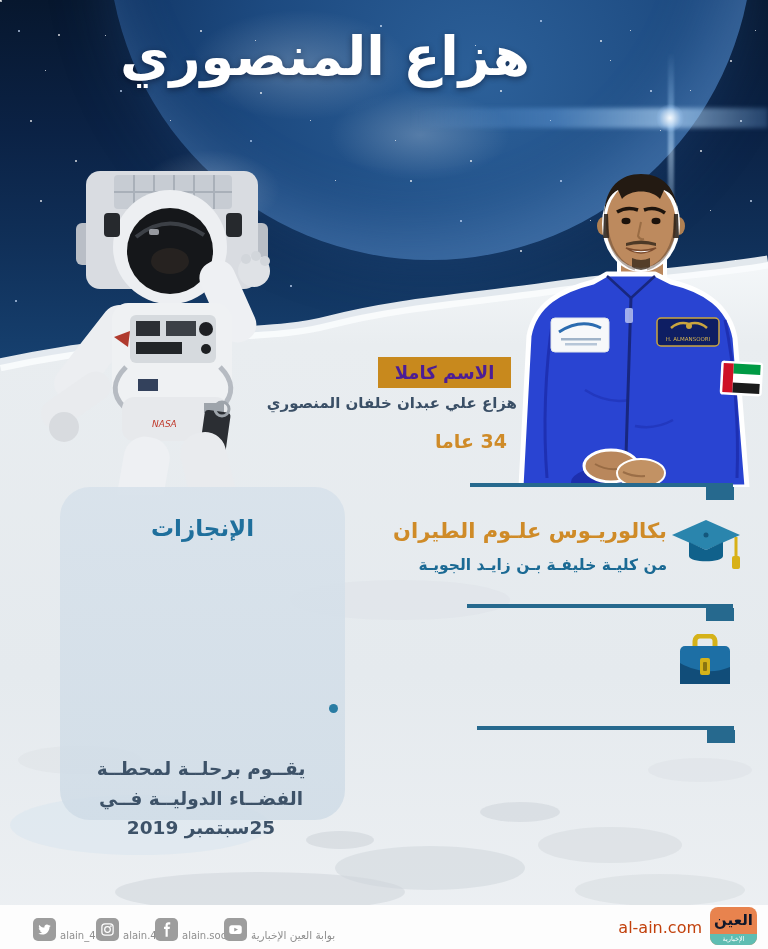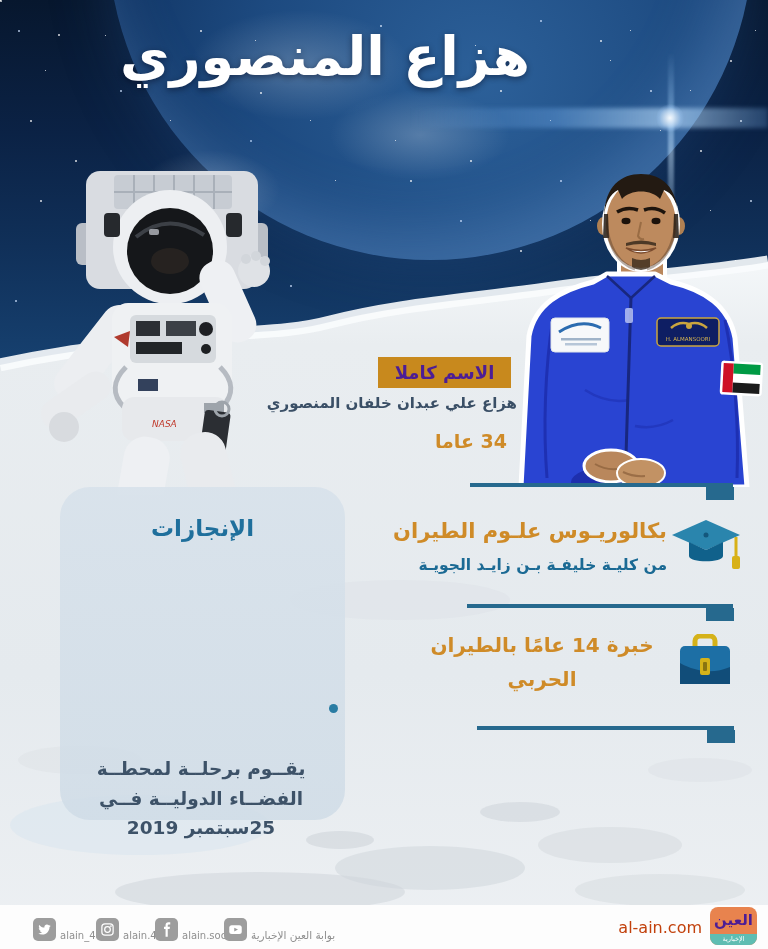--- a/index.html
+++ b/index.html
@@ -78,21 +78,21 @@
 
   
   .footer { position:absolute; left:0; bottom:0; width:768px; height:44px; background:#fdfdfd; }
   .soc { position:absolute; bottom:8px; display:flex; align-items:flex-end; }
   .soc-icon { width:23px; height:23px; border-radius:5px; background:#9d9d9d; display:flex; align-items:center; justify-content:center; }
   .soc-label { font-size:10px; color:#8f8f8f; margin-left:4px; line-height:11px; }
   .s-tw { left:33px; } .s-ig { left:96px; } .s-fb { left:155px; } .s-yt { left:224px; }
   .s-yt .soc-label { direction:rtl; font-size:10.5px; }
   .website { position:absolute; right:66px; bottom:12px; font-size:16px; color:#c2410c; }
   .logo { position:absolute; right:11px; bottom:4px; width:47px; height:38px; border-radius:8px; background:#e8834e; overflow:hidden; }
-  .logo-main { display:block; text-align:center; color:#4c1d95; font-weight:bold; font-size:15px; line-height:26px; direction:rtl; }
+  .logo-main { display:block; text-align:center; color:#0f172a; font-weight:bold; font-size:15px; line-height:26px; direction:rtl; }
   .logo-band { position:absolute; left:0; bottom:0; width:100%; height:11px; background:#5fbdb2; color:#fff;
                font-size:6.5px; text-align:center; line-height:11px; direction:rtl; }
 </style>
 </head>
 <body>
 
 <div class="page">
 
   <div class="earth"></div>
   <div class="cloud" style="left:190px;top:10px;width:220px;height:110px;"></div>
@@ -279,22 +279,20 @@
 
   <div class="case-icon">
     <svg width="54" height="52" viewBox="0 0 54 52">
       <rect x="17" y="2" width="20" height="16" rx="5" fill="none" stroke="#d5b219" stroke-width="5"></rect>
       <rect x="2" y="12" width="50" height="38" rx="5" fill="#1d6fa5"></rect>
       <path d="M2,29 C18,38 36,40 52,33 L52,50 L2,50 Z" fill="#114d79"></path>
       <rect x="22" y="24" width="10" height="17" rx="2" fill="#d5b219"></rect>
       <rect x="25" y="28" width="4" height="9" rx="1" fill="#8a7410"></rect>
     </svg>
   </div>
-  <div class="exp-text">خبرة 14 عامًا بالطيران
-الحربي</div>
 
 
   <div class="footer">
     <div class="soc s-tw">
       <span class="soc-icon">
         <svg width="15" height="15" viewBox="0 0 24 24">
             <path fill="#fff" d="M22,5.8c-.7.3-1.5.5-2.3.6.8-.5,1.5-1.3,1.8-2.2-.8.5-1.6.8-2.6,1-.7-.8-1.8-1.3-3-1.3-2.3,0-4.1,1.8-4.1,4.1,0,.3,0,.6.1.9C8.6,8.7,5.6,7.1,3.6,4.6c-.4.6-.6,1.3-.6,2.1,0,1.4.7,2.7,1.8,3.4-.7,0-1.3-.2-1.9-.5v.1c0,2,1.4,3.6,3.3,4-.3.1-.7.1-1.1.1-.3,0-.5,0-.8-.1.5,1.6,2,2.8,3.8,2.8-1.4,1.1-3.2,1.8-5.1,1.8H2c1.8,1.2,4,1.8,6.3,1.8,7.5,0,11.7-6.3,11.7-11.7v-.5C20.8,7.4,21.5,6.7,22,5.8Z"></path>
           </svg>
       </span>
       <span class="soc-label">alain_4u</span>

